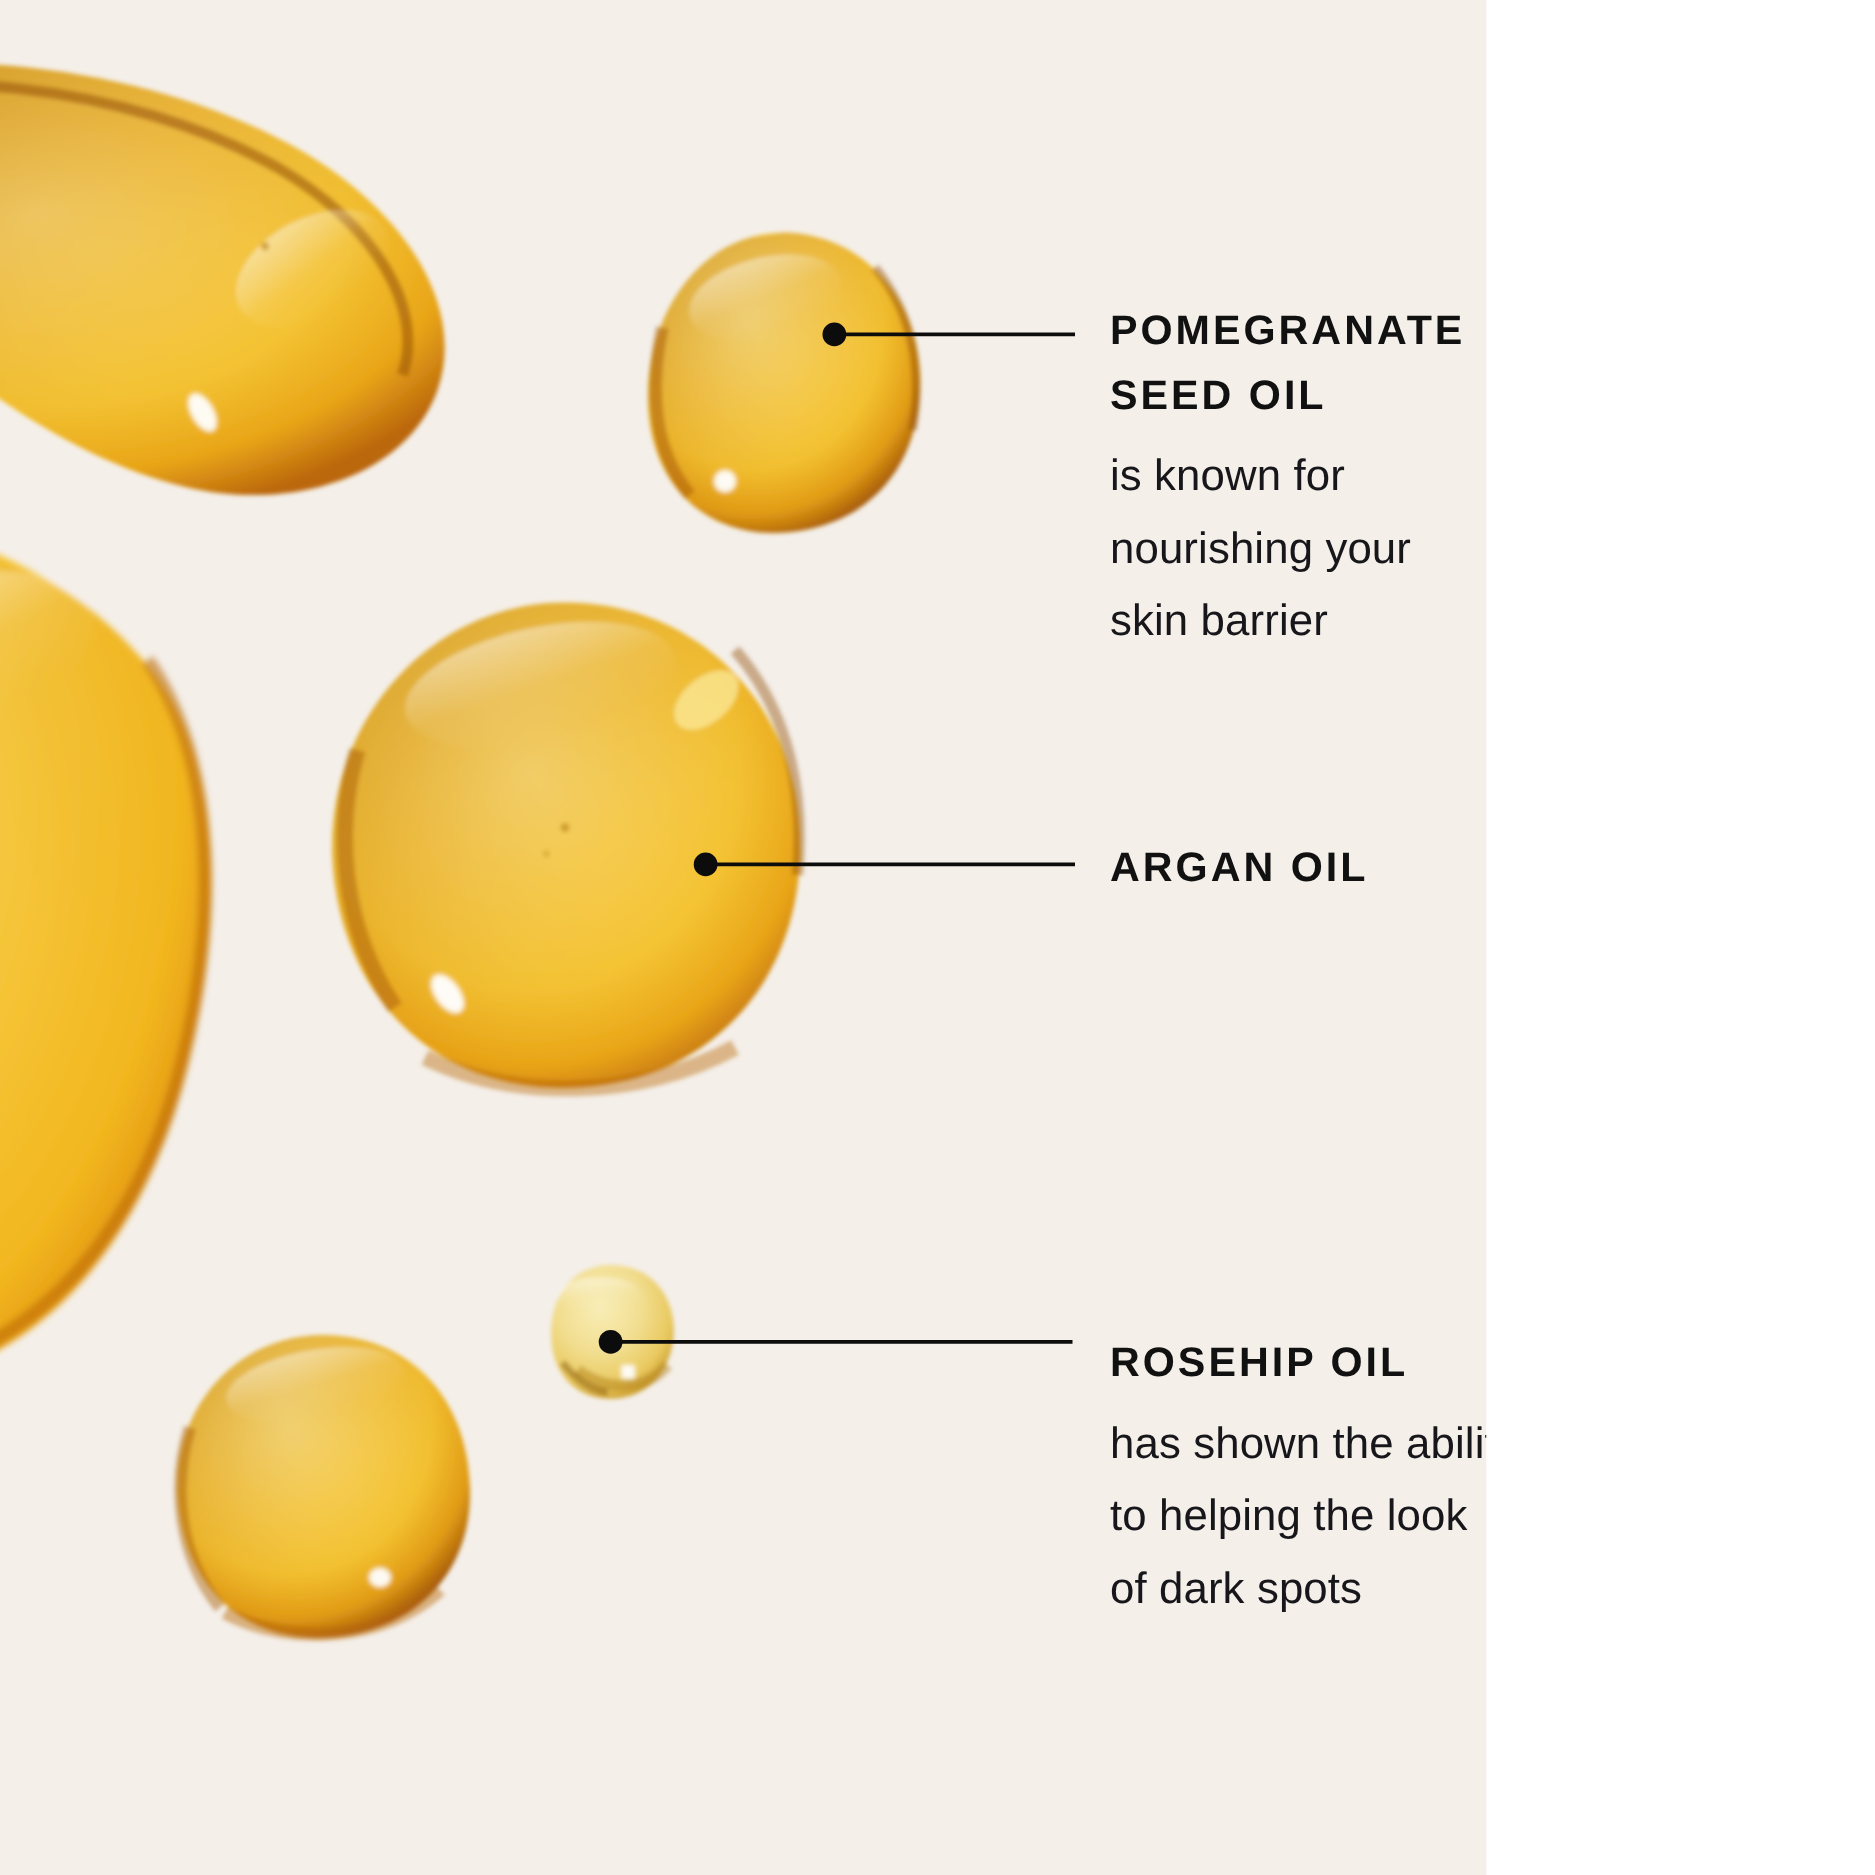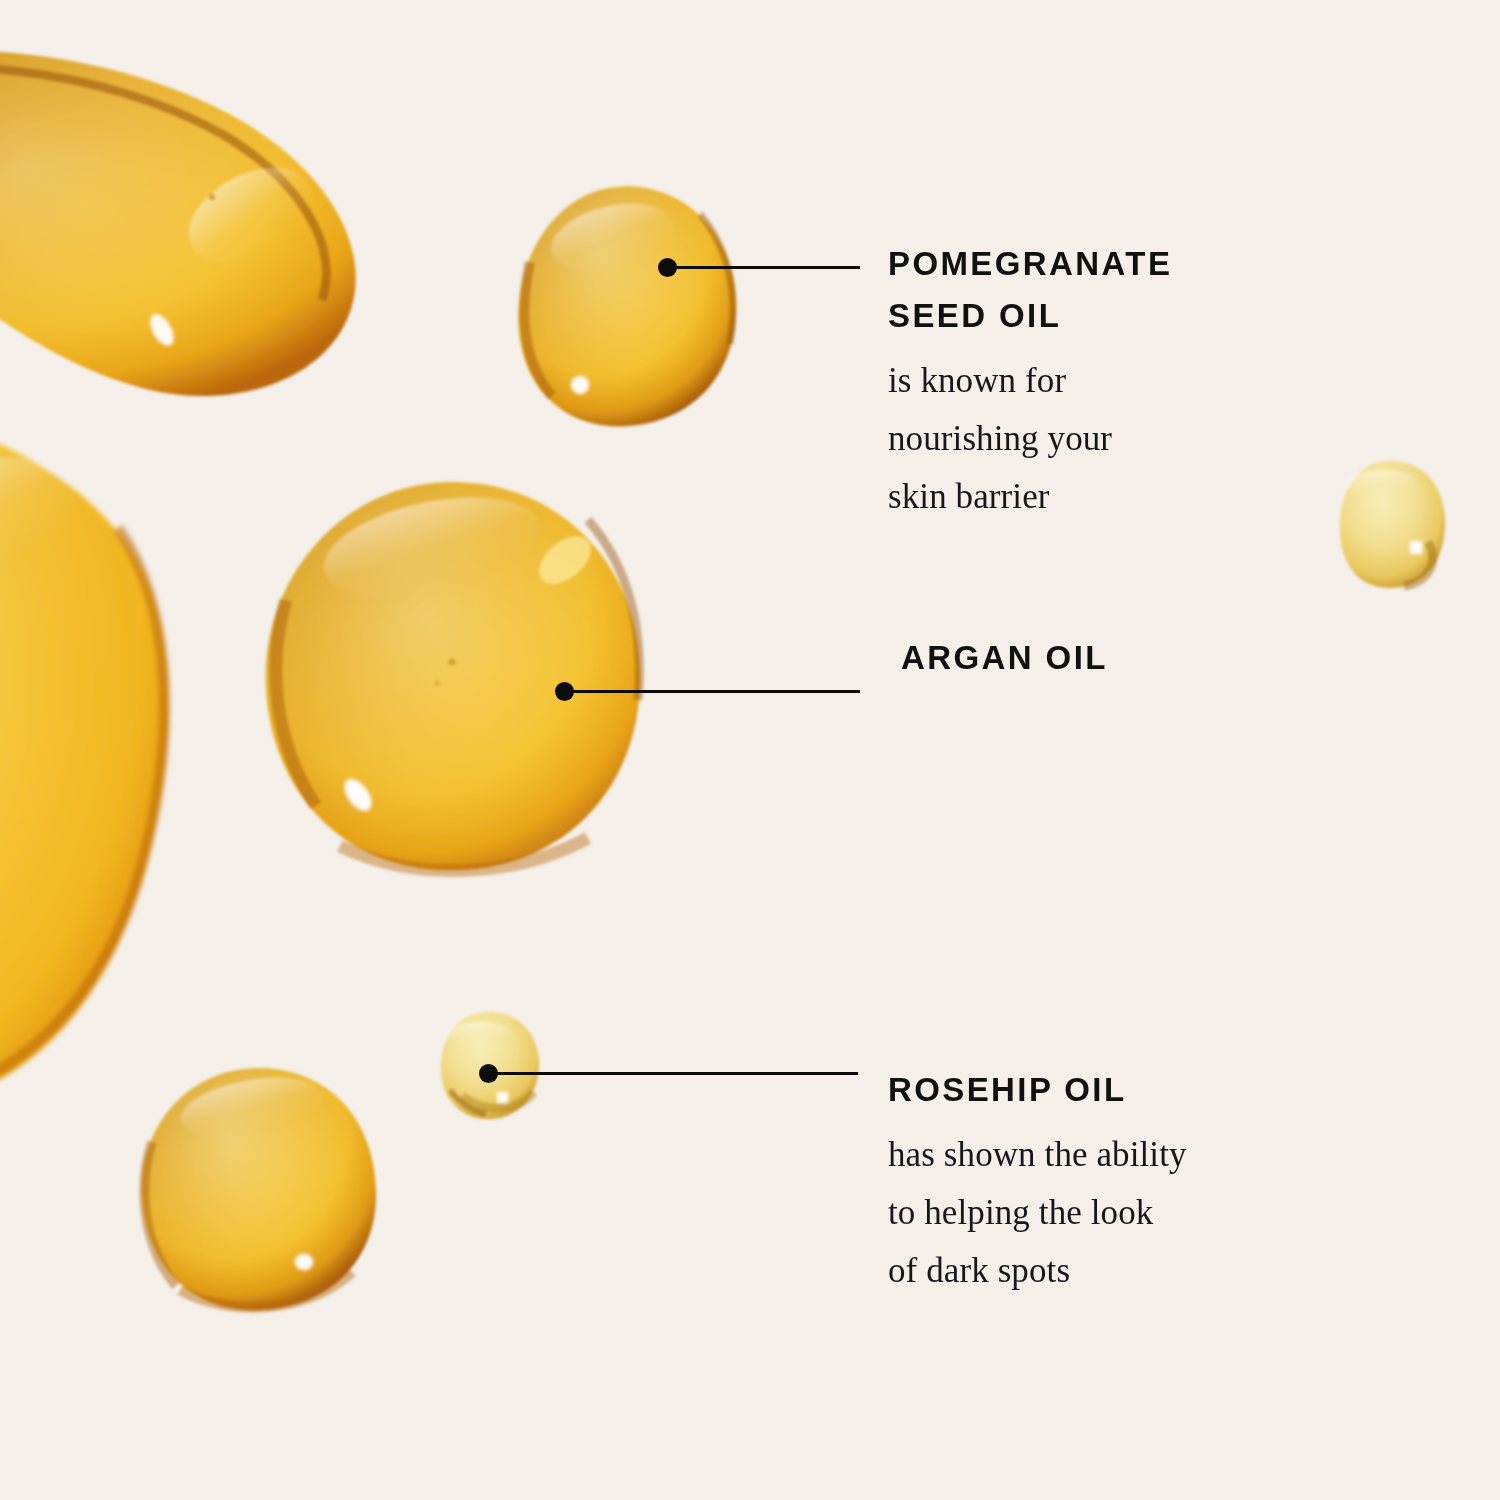--- a/index.html
+++ b/index.html
@@ -3,21 +3,21 @@
 <meta charset="utf-8">
 <title>Oil Ingredients Infographic</title>
 <style>
   html, body {
     margin: 0;
     padding: 0;
     background: #ffffff;
   }
   #stage {
     position: relative;
-    width: 1500px;
+    width: 1189px;
     height: 1500px;
     background: #F4EFE9;
     overflow: hidden;
     font-family: "Liberation Sans", "DejaVu Sans", sans-serif;
   }
 
   
   #droplets {
     position: absolute;
     inset: 0;
@@ -58,25 +58,24 @@
     white-space: pre-line;
   }
   .callout-body {
     font-size: 35px;
     font-weight: 300;
     line-height: 58px;
     color: #17161A;
     margin: 0;
     letter-spacing: 0.1px;
     white-space: pre-line;
-    font-family: Liberation Serif, serif;
   }
 
   #callout-0 { top: 238px; }
-  #callout-1 { top: 632px; margin-left: 13px; }
+  #callout-1 { top: 668px; }
   #callout-2 { top: 1042px; margin-top: 22px; }
 </style>
 </head>
 <body>
 
 <div id="stage" style="background: rgb(244, 239, 233);">
 
   <svg id="droplets" viewBox="0 0 1500 1500" xmlns="http://www.w3.org/2000/svg">
     <defs>
       <radialGradient id="gCore" cx="42%" cy="35%" r="72%">

